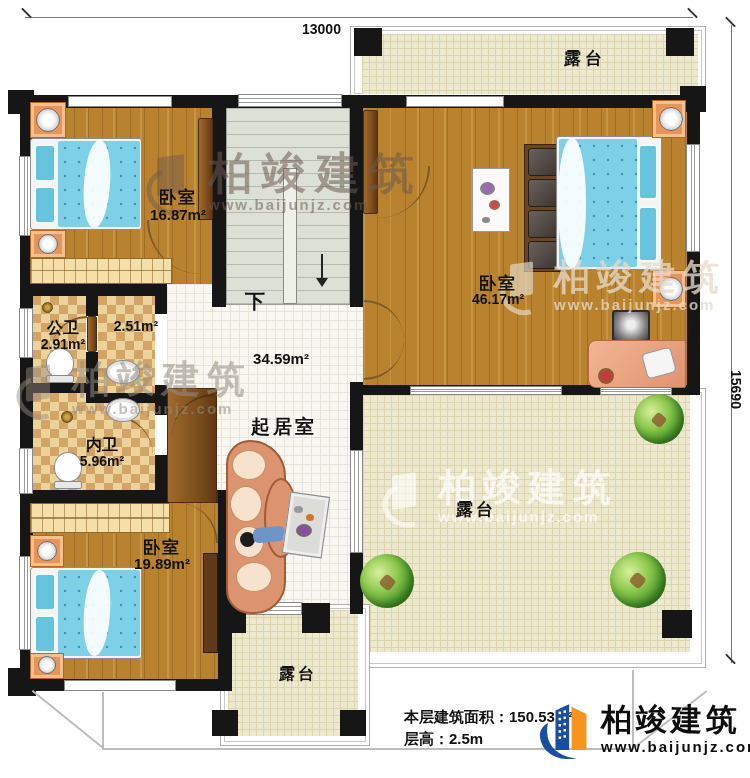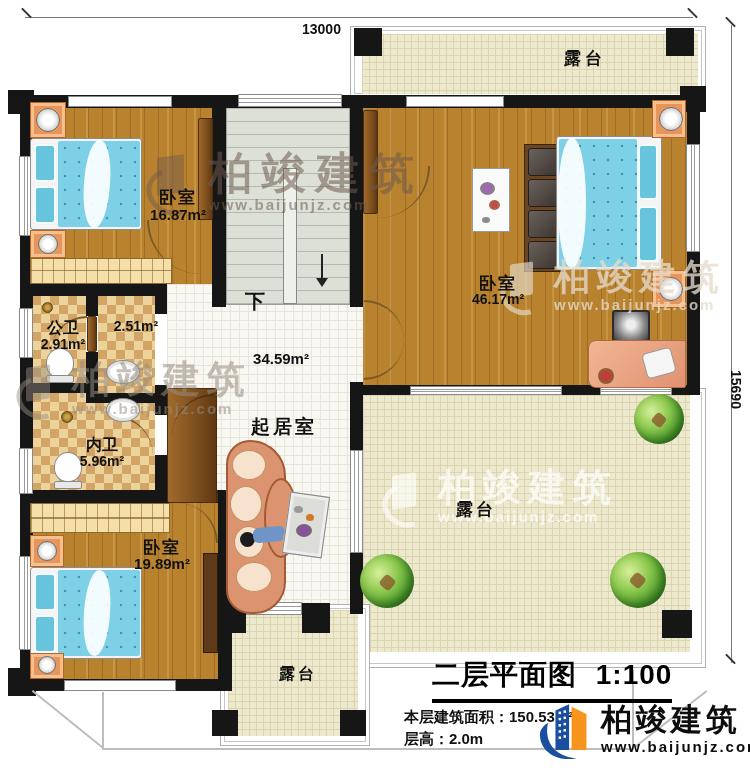--- a/index.html
+++ b/index.html
@@ -269,26 +269,22 @@
   <div class="a label" style="left:136px;top:318px;font-size:14px;">2.51m²</div>
   <div class="a label" style="left:102px;top:435px;font-size:16px;">内卫</div>
   <div class="a label" style="left:102px;top:453px;font-size:14px;">5.96m²</div>
   <div class="a label" style="left:281px;top:350px;font-size:15px;">34.59m²</div>
   <div class="a label" style="left:284px;top:414px;font-size:19px;letter-spacing:3px;">起居室</div>
   <div class="a label" style="left:255px;top:288px;font-size:20px;">下</div>
   <div class="a label" style="left:585px;top:47px;font-size:17px;letter-spacing:4px;">露台</div>
   <div class="a label" style="left:476px;top:498px;font-size:17px;letter-spacing:3px;">露台</div>
   <div class="a label" style="left:298px;top:664px;font-size:16px;letter-spacing:3px;">露台</div>
 
-  <div class="a tb-title" style="left:432px;top:656px;">
-    <span>二层平面图</span>
-    <span style="margin-left:10px;">1:100</span>
-  </div>
   <div class="a tb-line" style="left:404px;top:708px;">本层建筑面积：150.53m²</div>
-  <div class="a tb-line" style="left:404px;top:730px;">层高：2.0m</div>
+  <div class="a tb-line" style="left:404px;top:730px;">层高：2.5m</div>
 
   <div class="a brand" style="left:538px;top:698px;">
     <span style="display:inline-block;width:56px;height:62px;">
       <svg width="56" height="62" viewBox="0 0 90 100" xmlns="http://www.w3.org/2000/svg">
         <path d="M28 20 L50 10 L50 84 L28 84 Z" fill="#1a4e9e"></path>
         <g fill="#ffffff">
           <rect x="33" y="22" width="4" height="4"></rect>
             <rect x="41" y="20" width="4" height="4"></rect>
           <rect x="33" y="32" width="4" height="4"></rect>
             <rect x="41" y="30" width="4" height="4"></rect>

